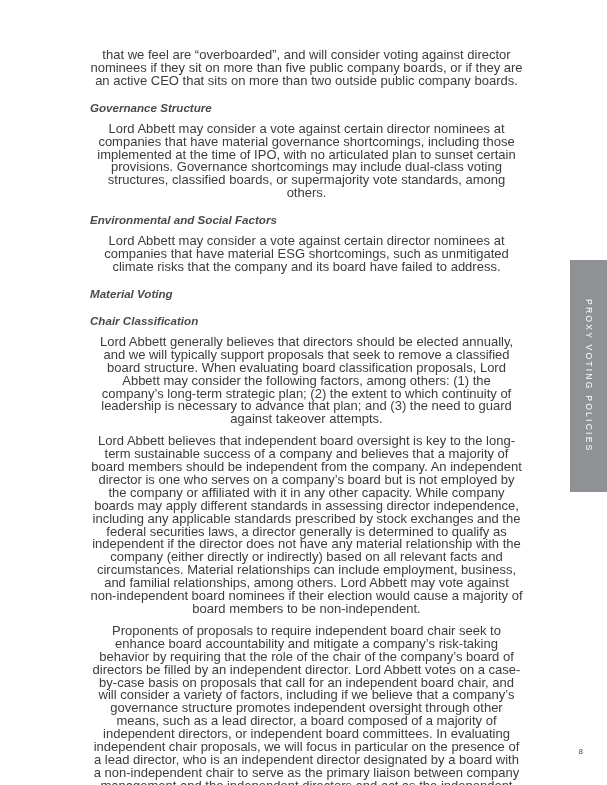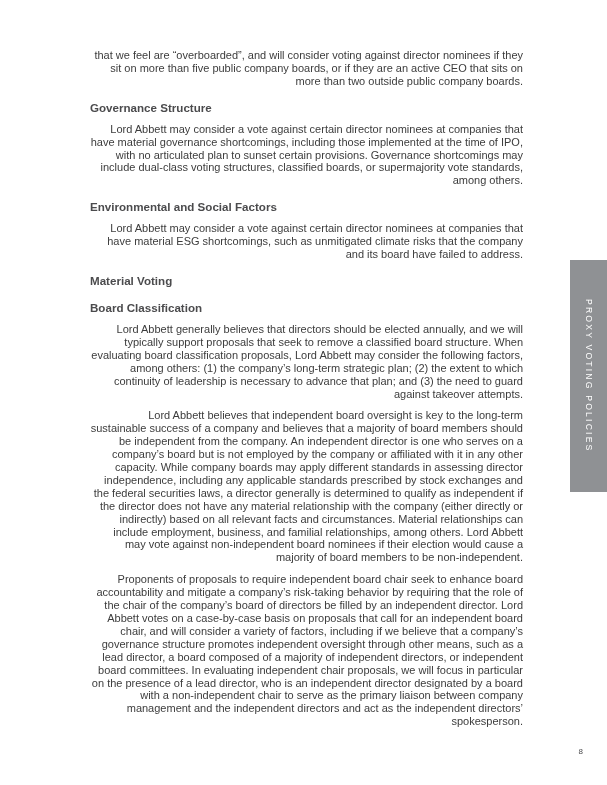--- a/index.html
+++ b/index.html
@@ -13,32 +13,33 @@
     background: #ffffff;
     overflow: hidden;
   }
   .content {
     position: absolute;
     left: 90px;
     top: 49px;
     width: 433px;
   }
   .body-text {
-    font-size: 11px;
+    font-size: 13px;
     line-height: 12.9px;
     color: #3c3c3c;
     margin: 0 0 9px 0;
-    text-align: right;
+    text-align: center;
   }
   .section-heading {
     font-size: 11.6px;
     line-height: 14px;
     font-weight: bold;
     color: #4b4b4d;
     margin: 13px 0 8px 0;
+    font-style: italic;
   }
   .side-tab {
     position: absolute;
     right: 0;
     top: 260px;
     width: 37px;
     height: 232px;
     background: #8f9194;
     display: flex;
     align-items: center;
@@ -78,21 +79,21 @@
     <div>
       <h2 class="section-heading">Environmental and Social Factors</h2>
       <p class="body-text">Lord Abbett may consider a vote against certain director nominees at companies that have material ESG shortcomings, such as unmitigated climate risks that the company and its board have failed to address.</p>
     </div>
 
     <div>
       <h2 class="section-heading">Material Voting</h2>
     </div>
 
     <div>
-      <h2 class="section-heading">Board Classification</h2>
+      <h2 class="section-heading">Chair Classification</h2>
       <p class="body-text">Lord Abbett generally believes that directors should be elected annually, and we will typically support proposals that seek to remove a classified board structure. When evaluating board classification proposals, Lord Abbett may consider the following factors, among others: (1) the company’s long-term strategic plan; (2) the extent to which continuity of leadership is necessary to advance that plan; and (3) the need to guard against takeover attempts.</p>
     </div>
 
     <div>
       <p class="body-text">Lord Abbett believes that independent board oversight is key to the long-term sustainable success of a company and believes that a majority of board members should be independent from the company. An independent director is one who serves on a company’s board but is not employed by the company or affiliated with it in any other capacity. While company boards may apply different standards in assessing director independence, including any applicable standards prescribed by stock exchanges and the federal securities laws, a director generally is determined to qualify as independent if the director does not have any material relationship with the company (either directly or indirectly) based on all relevant facts and circumstances. Material relationships can include employment, business, and familial relationships, among others. Lord Abbett may vote against non-independent board nominees if their election would cause a majority of board members to be non-independent.</p>
     </div>
 
     <div>
       <p class="body-text">Proponents of proposals to require independent board chair seek to enhance board accountability and mitigate a company’s risk-taking behavior by requiring that the role of the chair of the company’s board of directors be filled by an independent director. Lord Abbett votes on a case-by-case basis on proposals that call for an independent board chair, and will consider a variety of factors, including if we believe that a company’s governance structure promotes independent oversight through other means, such as a lead director, a board composed of a majority of independent directors, or independent board committees. In evaluating independent chair proposals, we will focus in particular on the presence of a lead director, who is an independent director designated by a board with a non-independent chair to serve as the primary liaison between company management and the independent directors and act as the independent directors’ spokesperson.</p>
     </div>

